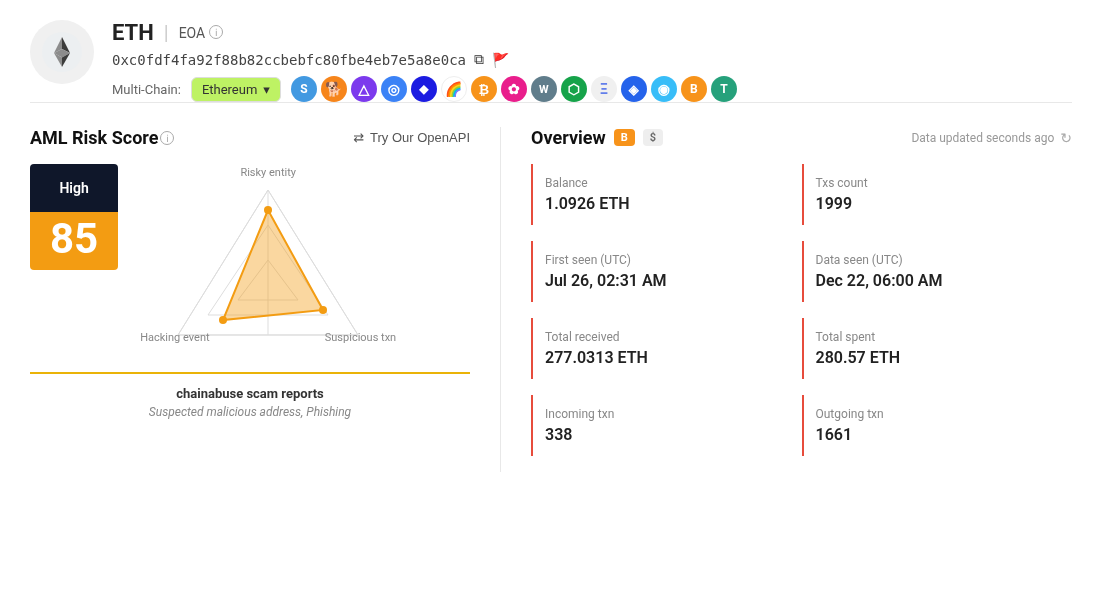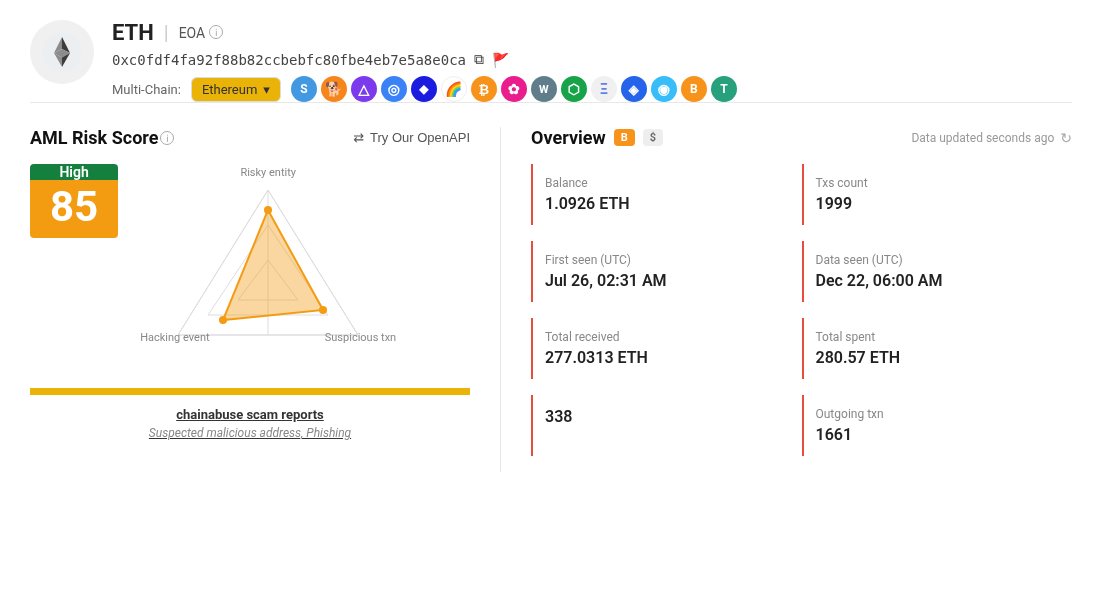--- a/index.html
+++ b/index.html
@@ -99,21 +99,21 @@
     .chain-select {
       display: flex;
       align-items: center;
       gap: 6px;
       border: 1px solid #ddd;
       border-radius: 6px;
       padding: 4px 10px;
       font-size: 13px;
       color: #333;
       cursor: pointer;
-      background: #eab308;
+      background: #bef264;
     }
     .chain-icons {
       display: flex;
       align-items: center;
       gap: 4px;
       flex-wrap: wrap;
     }
     .chain-icon-circle {
       width: 26px;
       height: 26px;
@@ -164,25 +164,25 @@
       align-items: flex-start;
       gap: 20px;
     }
     .risk-score-box {
       display: flex;
       flex-direction: column;
       align-items: center;
       gap: 0;
     }
     .risk-label {
-      background: #15803d;
+      background: #0f172a;
       color: #fff;
       font-size: 14px;
       font-weight: 600;
-      padding: 0 20px;
+      padding: 16px 20px;
       border-radius: 4px 4px 0 0;
       width: 100%;
       text-align: center;
     }
     .risk-number {
       background: #f39c12;
       color: #fff;
       font-size: 42px;
       font-weight: 700;
       padding: 6px 20px 10px;
@@ -202,24 +202,23 @@
       position: absolute;
       font-size: 11px;
       color: #888;
     }
     .label-top { top: 2px; left: 50%; transform: translateX(-50%); }
     .label-bottom-left { bottom: 20px; left: 2px; }
     .label-bottom-right { bottom: 20px; right: 2px; }
 
     
     .aml-footer {
-      margin-top: 24px;
+      margin-top: 8px;
       padding-top: 12px;
-      border-top: 7px solid #eab308;
-      text-decoration: underline;
+      border-top: 2px solid #eab308;
     }
     .scam-title {
       font-size: 13px;
       font-weight: 700;
       color: #333;
       text-align: center;
       margin-bottom: 4px;
     }
     .scam-subtitle {
       font-size: 12px;
@@ -443,20 +442,21 @@
       </div>
       <div class="stat-item">
         <div class="stat-label">Total received</div>
         <div class="stat-value">277.0313 ETH</div>
       </div>
       <div class="stat-item">
         <div class="stat-label">Total spent</div>
         <div class="stat-value">280.57 ETH</div>
       </div>
       <div class="stat-item">
+        <div class="stat-label">Incoming txn</div>
         <div class="stat-value">338</div>
       </div>
       <div class="stat-item">
         <div class="stat-label">Outgoing txn</div>
         <div class="stat-value">1661</div>
       </div>
     </div>
   </div>
 </div>
 

